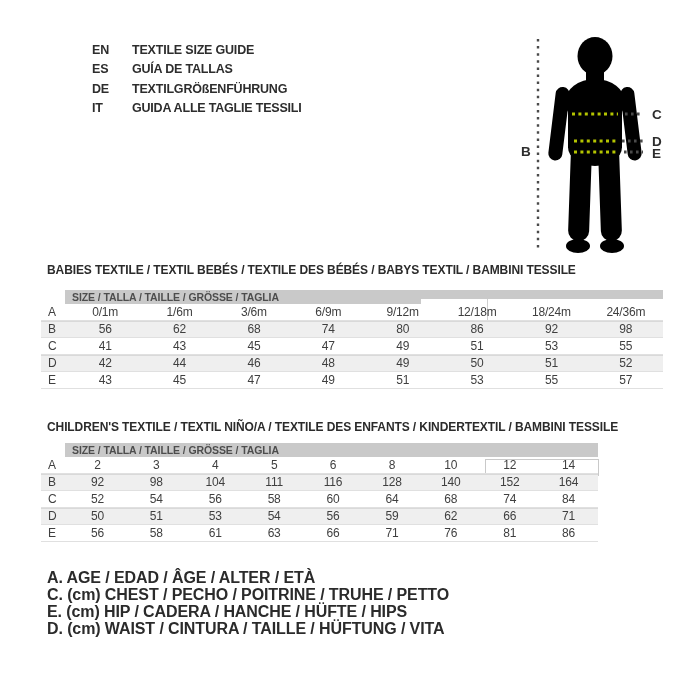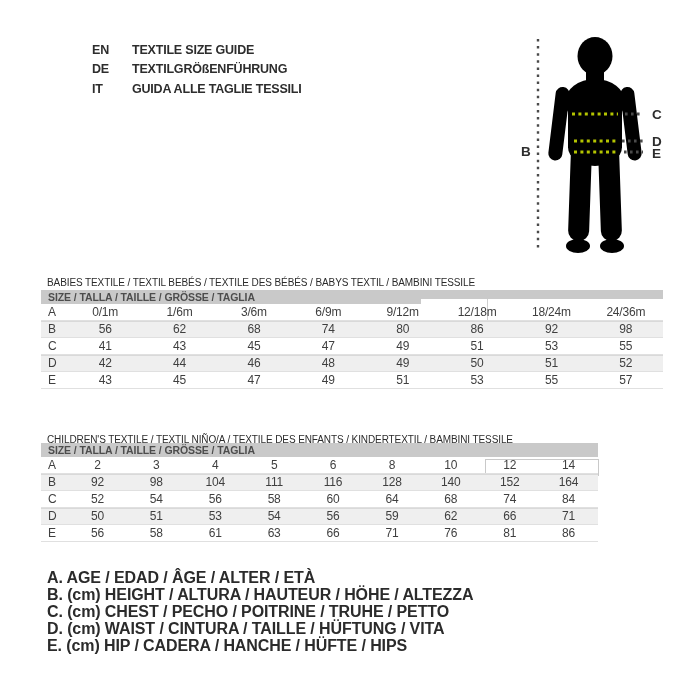--- a/index.html
+++ b/index.html
@@ -11,33 +11,33 @@
   
   .langs { position:absolute; left:48px; top:41px; list-style:none; margin:0; padding:0; }
   .langs li { height:19.3px; line-height:19.3px; font-size:12.5px; font-weight:bold;
               color:#2d2d2d; letter-spacing:-0.2px; white-space:nowrap; }
   .langs .code { display:inline-block; width:40px;padding-left:44px; }
 
   
   .figure { position:absolute; left:510px; top:28px; width:170px; height:232px; }
 
   
-  .sec-title { position:absolute; left:47px; font-size:10px; font-weight:normal;
-               color:#2b2b2b; letter-spacing:-0.1px; white-space:nowrap;margin-top:14px; }
+  .sec-title { position:absolute; left:47px; font-size:12px; font-weight:bold;
+               color:#2b2b2b; letter-spacing:-0.1px; white-space:nowrap; }
   #babies-title   { top:263px; }
   #children-title { top:420px;text-align:center; }
 
   
   .size-table { position:absolute; left:41px; }
   #babies-table   { top:290px; width:622px; }
   #children-table { top:443px; width:557px; }
 
   .thead { position:relative; z-index:0; height:14px; line-height:14px; background:#c9c9c9;
            color:#4d4d4d; font-size:10.5px; font-weight:bold; padding-left:7px;
-           box-sizing:border-box; letter-spacing:-0.1px; }
+           box-sizing:border-box; letter-spacing:-0.1px;margin-left:24px; }
   .rows { position:relative; z-index:2; }
   .trow { display:flex; height:17px; line-height:16px; font-size:12px; color:#3f3f3f;
           box-sizing:border-box; border-bottom:1px solid #e0e0e0; letter-spacing:-0.2px; }
   .trow.stripe { background:#efefef; border-top:1px solid #d9d9d9; line-height:15px; }
   .rlabel { width:27px; padding-left:7px; box-sizing:border-box; flex:none; }
   .tcell  { flex:1; text-align:center; }
 
   
   .bar-cut { position:absolute; z-index:1; left:380px; top:9px; width:242px; height:5px;
              background:#ffffff; }
@@ -52,20 +52,23 @@
                  color:#2b2b2b; letter-spacing:-0.1px; white-space:nowrap; }
 </style>
 </head>
 <body>
 
 <div class="canvas">
 
   <ul class="langs">
     <li>
       <span class="code">EN</span><span>TEXTILE SIZE GUIDE</span>
+    </li>
+    <li>
+      <span class="code">ES</span><span>GUÍA DE TALLAS</span>
     </li>
     <li>
       <span class="code">DE</span><span>TEXTILGRÖßENFÜHRUNG</span>
     </li>
     <li>
       <span class="code">IT</span><span>GUIDA ALLE TAGLIE TESSILI</span>
     </li>
   </ul>
 
   <div class="figure">
@@ -226,19 +229,18 @@
           <span class="tcell">71</span>
           <span class="tcell">76</span>
           <span class="tcell">81</span>
           <span class="tcell">86</span>
         </div>
       </div>
   </div>
 
   <div class="legend">
     <div class="legend-line">A. AGE / EDAD / ÂGE / ALTER / ETÀ</div>
-    <div class="legend-line">B. (cm) HEIGHT / ALTURA / HAUTEUR / HÖHE / ALTEZZA</div>
     <div class="legend-line">C. (cm) CHEST / PECHO / POITRINE / TRUHE / PETTO</div>
+    <div class="legend-line">E. (cm) HIP / CADERA / HANCHE / HÜFTE / HIPS</div>
     <div class="legend-line">D. (cm) WAIST / CINTURA / TAILLE / HÜFTUNG / VITA</div>
-    <div class="legend-line">E. (cm) HIP / CADERA / HANCHE / HÜFTE / HIPS</div>
   </div>
 
 </div>
 
 </body></html>

